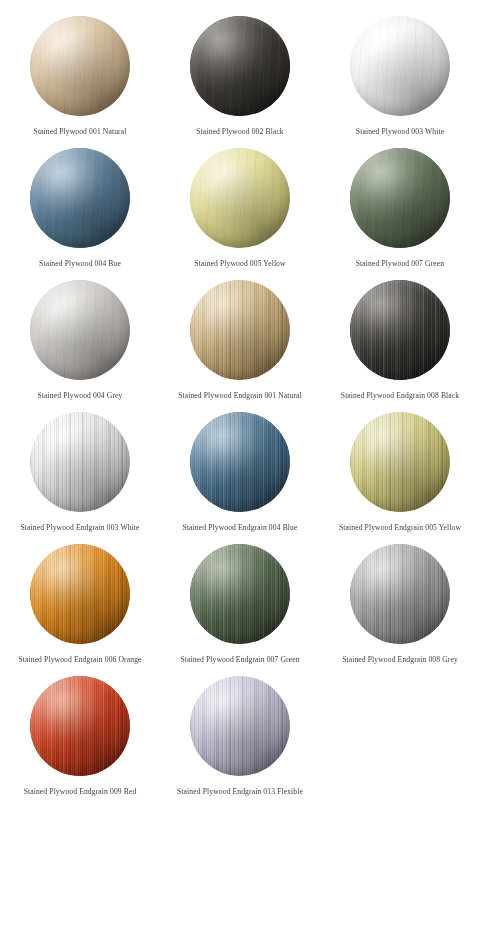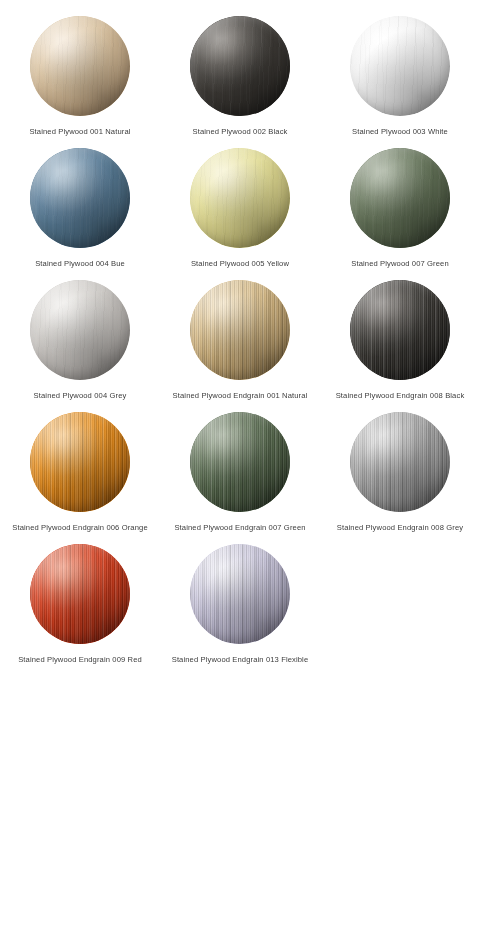--- a/index.html
+++ b/index.html
@@ -158,20 +158,21 @@
   }
 
   .swatch-label {
     margin-top: 10px;
     font-size: 7.6px;
     line-height: 11px;
     letter-spacing: 0.12px;
     color: #3c3c3c;
     text-align: center;
     white-space: nowrap;
+    font-family: Liberation Serif, serif;
   }
 </style>
 </head>
 <body>
 
 <main id="swatch-grid">
     <div class="swatch-cell">
       <div class="sphere-wrap">
         <div class="sphere" style="--base: #dac4a3; --hi: #f3e5d2; --mid: #cdb28e; --lo: #b99a75; --edge: #a9885f;">
           <div class="grain plywood"></div>
@@ -247,20 +248,47 @@
       <div class="sphere-wrap">
         <div class="sphere" style="--base: #3d3b37; --hi: #6a6560; --mid: #33312d; --lo: #232220; --edge: #171715;">
           <div class="grain endgrain"></div>
           <div class="rim"></div>
         </div>
       </div>
       <div class="swatch-label">Stained Plywood Endgrain 008 Black</div>
     </div>
     <div class="swatch-cell">
       <div class="sphere-wrap">
+        <div class="sphere" style="--base: #eeeeee; --hi: #ffffff; --mid: #e3e3e3; --lo: #d0d0d0; --edge: #bcbcbc;">
+          <div class="grain endgrain"></div>
+          <div class="rim"></div>
+        </div>
+      </div>
+      <div class="swatch-label">Stained Plywood Endgrain 003 White</div>
+    </div>
+    <div class="swatch-cell">
+      <div class="sphere-wrap">
+        <div class="sphere" style="--base: #4d7796; --hi: #8fb0c6; --mid: #426a88; --lo: #32556f; --edge: #26455c;">
+          <div class="grain endgrain"></div>
+          <div class="rim"></div>
+        </div>
+      </div>
+      <div class="swatch-label">Stained Plywood Endgrain 004 Blue</div>
+    </div>
+    <div class="swatch-cell">
+      <div class="sphere-wrap">
+        <div class="sphere" style="--base: #dbd489; --hi: #f0ecbc; --mid: #cfc777; --lo: #b9b05e; --edge: #a39a4b;">
+          <div class="grain endgrain"></div>
+          <div class="rim"></div>
+        </div>
+      </div>
+      <div class="swatch-label">Stained Plywood Endgrain 005 Yellow</div>
+    </div>
+    <div class="swatch-cell">
+      <div class="sphere-wrap">
         <div class="sphere" style="--base: #e8901f; --hi: #f7bd6e; --mid: #dc8216; --lo: #c36c0d; --edge: #a75709;">
           <div class="grain endgrain"></div>
           <div class="rim"></div>
         </div>
       </div>
       <div class="swatch-label">Stained Plywood Endgrain 006 Orange</div>
     </div>
     <div class="swatch-cell">
       <div class="sphere-wrap">
         <div class="sphere" style="--base: #5b6e52; --hi: #8a9a80; --mid: #4f6146; --lo: #3c4c36; --edge: #2e3c2a;">

